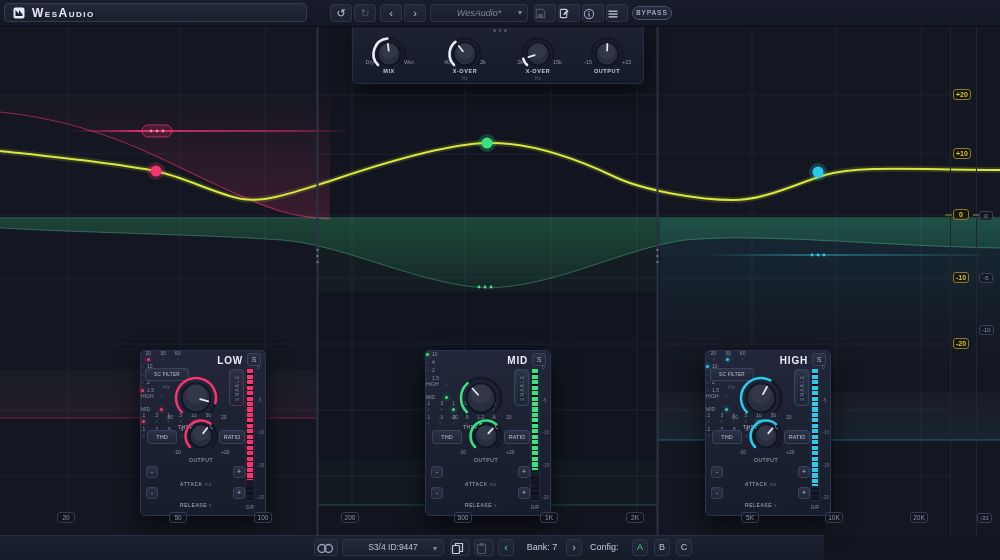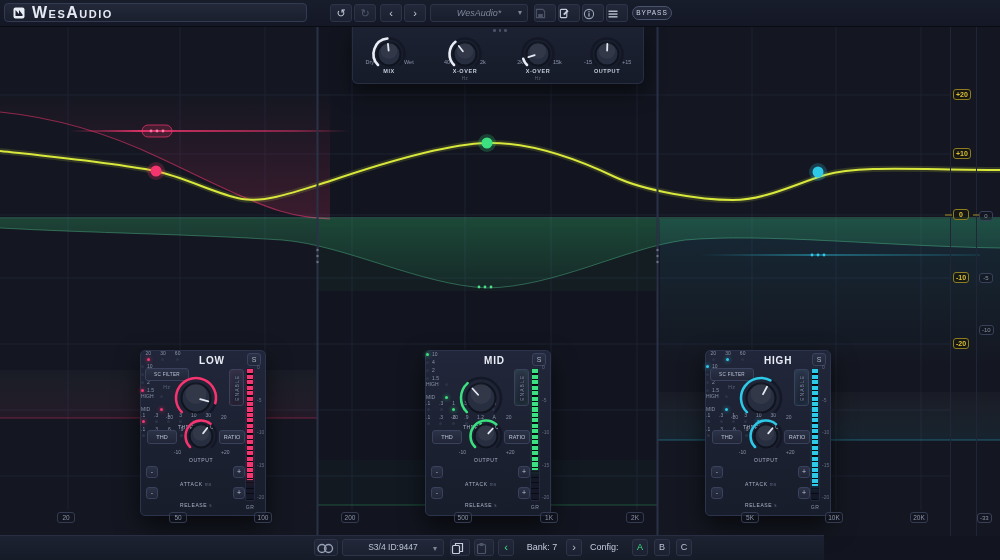--- a/index.html
+++ b/index.html
@@ -6,21 +6,21 @@
   #app{position:relative;width:1000px;height:560px;background:#12151f;overflow:hidden;
        font-family:"Liberation Sans",sans-serif;color:#c6cede;}
   .a{position:absolute;}
   svg{display:block;}
   
   #topbar{position:absolute;left:0;top:0;width:1000px;height:26px;
           background:linear-gradient(#181d2b,#131726);border-bottom:1px solid #0a0c12;z-index:30;}
   .logo-box{position:absolute;left:4px;top:3px;width:303px;height:19px;border-radius:4px;
             background:linear-gradient(#232939,#1a1f2e);border:1px solid #333b52;
             display:flex;align-items:center;gap:7px;padding-left:8px;box-sizing:border-box;}
-  .brand{font-variant:small-caps;font-size:16px;font-weight:700;letter-spacing:1.5px;color:#e4e9f3;}
+  .brand{font-variant:small-caps;font-size:12px;font-weight:700;letter-spacing:1.5px;color:#e4e9f3;}
   .tb-btn{position:absolute;top:4px;width:22px;height:18px;border-radius:3px;box-sizing:border-box;
           background:linear-gradient(#222839,#1b2130);border:1px solid #2d3447;color:#c6cede;
           font-size:11px;line-height:16px;text-align:center;cursor:default;}
   .tb-btn.dim{color:#525b70;}
   .preset-box{position:absolute;left:430px;top:4px;width:98px;height:18px;border-radius:3px;box-sizing:border-box;
               background:linear-gradient(#1f2535,#191e2d);border:1px solid #2d3447;
               display:flex;align-items:center;justify-content:center;}
   .preset-text{font-size:9px;font-style:italic;color:#7d8698;}
   .preset-caret{position:absolute;right:5px;top:3px;font-size:8px;color:#7d8698;}
   .bypass{position:absolute;left:632px;top:6px;width:40px;height:14px;border-radius:7px;box-sizing:border-box;
@@ -43,21 +43,21 @@
   .grey-pill{position:absolute;min-width:14px;padding:0 2px;height:10px;border-radius:3px;box-sizing:border-box;
            border:1px solid #38405a;color:#8b94aa;background:rgba(18,21,32,.55);
            font-size:6px;line-height:9px;text-align:center;z-index:20;}
   .freq-pill{position:absolute;min-width:18px;padding:0 2px;height:11px;border-radius:3px;box-sizing:border-box;
            border:1px solid #333b52;color:#8b94aa;background:rgba(18,21,32,.45);
            font-size:6.5px;line-height:10px;text-align:center;z-index:20;}
   
   .band-panel{position:absolute;width:126px;height:166px;border-radius:5px;z-index:15;
               background:linear-gradient(#21263a,#181d2b);border:1px solid #2c334c;
               box-shadow:0 10px 24px rgba(0,0,0,.6);box-sizing:border-box;}
-  .band-title{position:absolute;font-size:10px;font-weight:700;letter-spacing:.8px;color:#eaeef6;}
+  .band-title{position:absolute;font-size:10px;font-weight:700;letter-spacing:.8px;color:#eaeef6;text-align:right;}
   .sq-btn{position:absolute;border-radius:3px;background:linear-gradient(#2b3247,#212637);
           border:1px solid #3a4260;color:#aab3c7;font-size:7px;text-align:center;box-sizing:border-box;}
   .mini-btn{position:absolute;border-radius:3px;background:linear-gradient(#2b3247,#212637);
           border:1px solid #39415c;color:#b9c2d4;text-align:center;box-sizing:border-box;}
   .v-toggle{position:absolute;border-radius:3px;background:linear-gradient(#2a3044,#1b2030);
           border:1px solid #39415c;display:flex;align-items:center;justify-content:center;box-sizing:border-box;}
   .v-toggle span{writing-mode:vertical-rl;transform:rotate(180deg);font-size:5px;letter-spacing:1px;color:#7f capital;}
   .v-toggle span{color:#7f8aa0;}
   .tick-col{display:flex;flex-direction:column;align-items:center;gap:2px;}
   .tickv{font-size:5px;color:#8a93a8;line-height:5px;}

